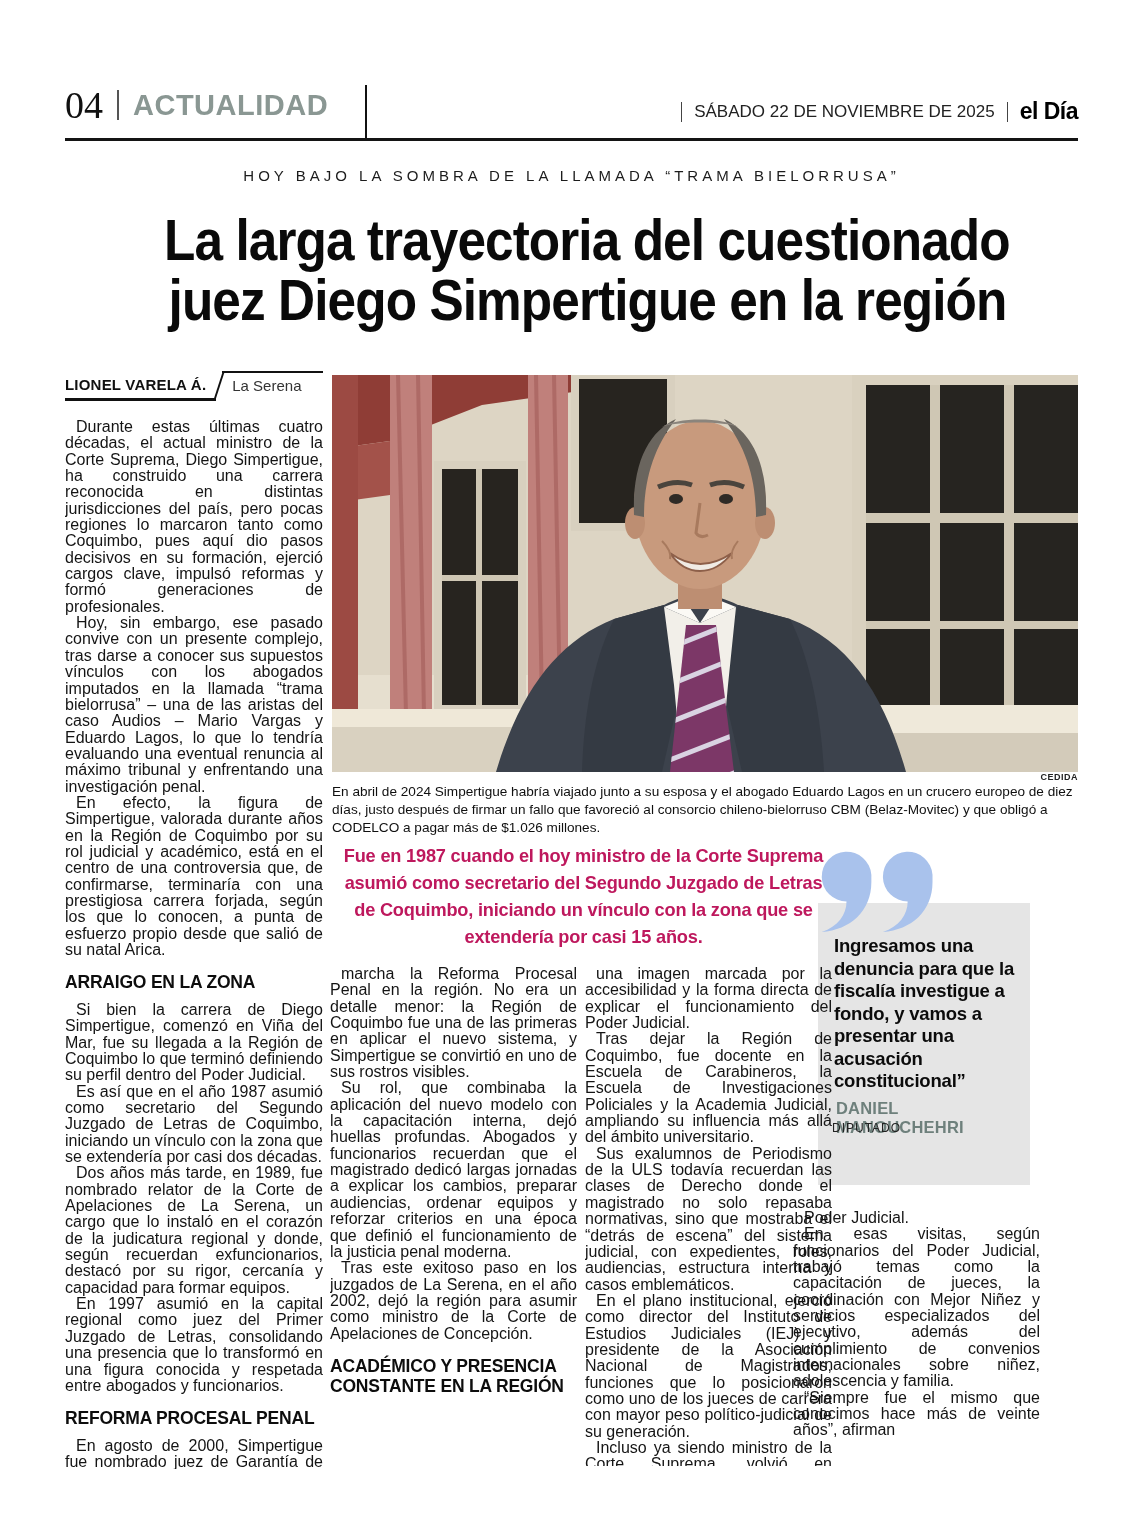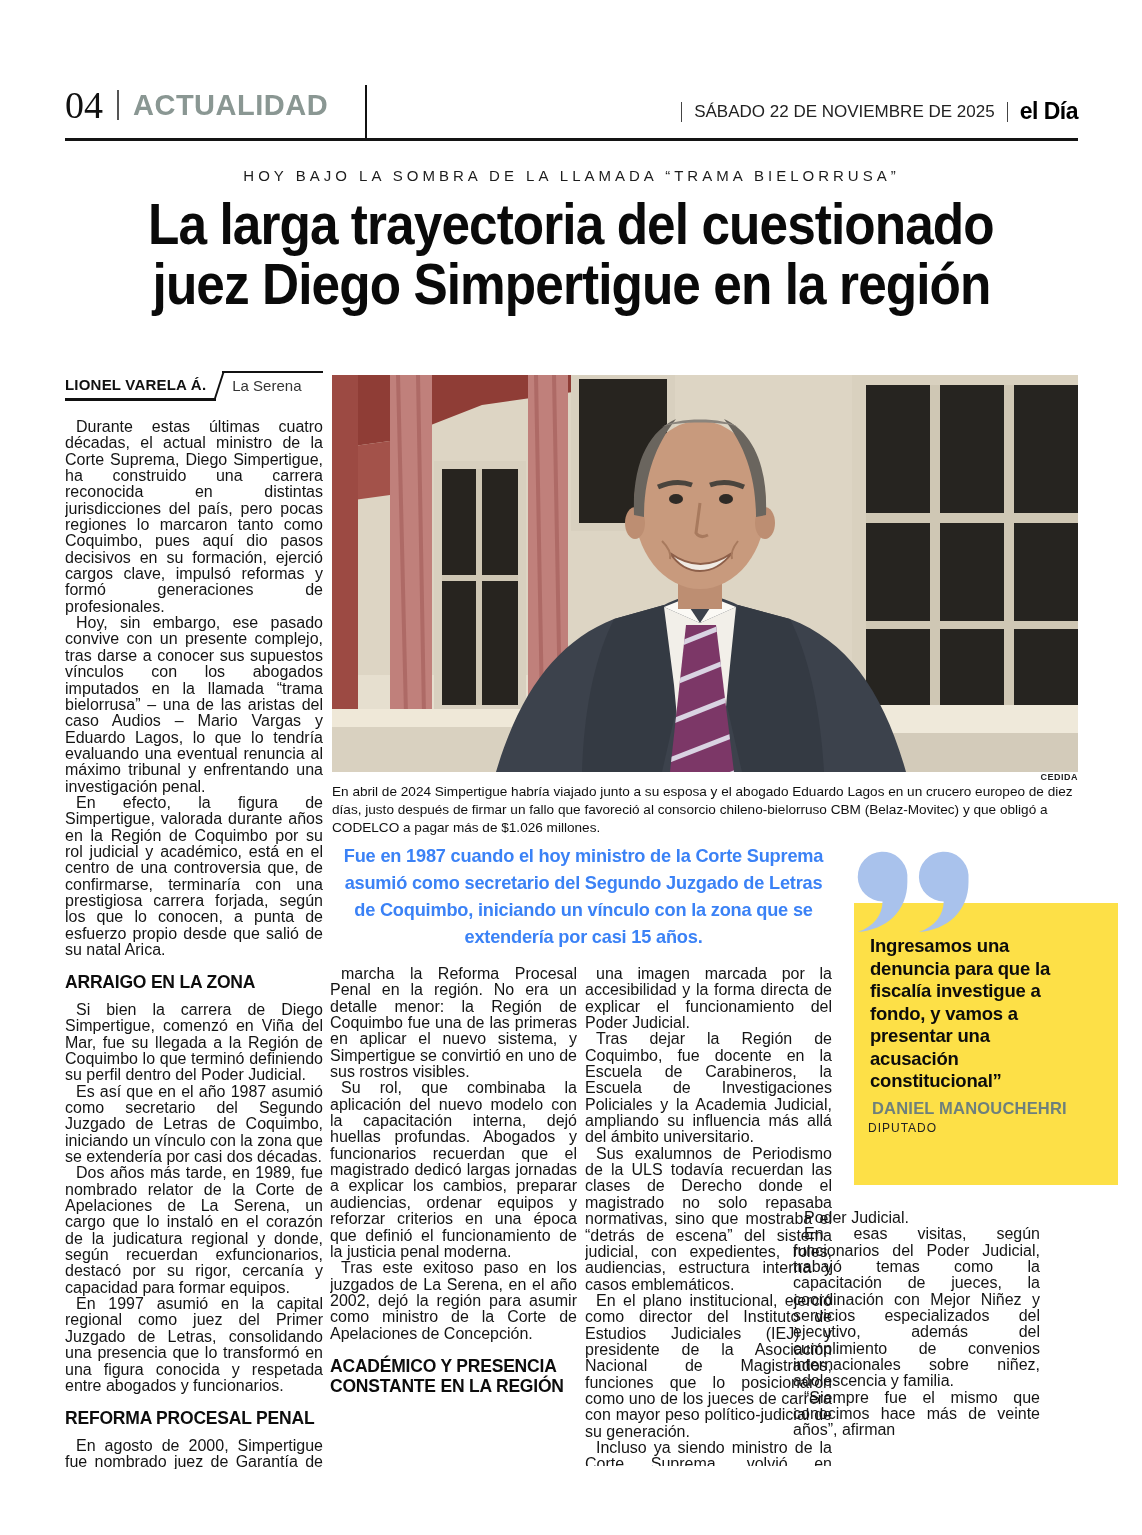--- a/index.html
+++ b/index.html
@@ -39,23 +39,23 @@
   .col-right{left:793px;top:1210px;width:247px;height:280px;overflow:hidden;}
   
   .photo{position:absolute;left:332px;top:375px;width:746px;height:397px;overflow:hidden;background:#ddd5c4;}
   .photo svg{display:block;width:100%;height:100%;}
   .credit{position:absolute;left:332px;top:772px;width:746px;text-align:right;font-size:9px;font-weight:700;
           letter-spacing:.5px;color:#222;}
   .caption{position:absolute;left:332px;top:783px;width:746px;font-size:13.6px;font-weight:400;
            line-height:18px;color:#101010;}
   
   .lead{position:absolute;left:335px;top:843px;width:497px;text-align:center;font-size:18.2px;font-weight:800;
-        line-height:27px;letter-spacing:-.2px;color:#3b82f6;}
-  
-  .quotebox{position:absolute;left:854px;top:903px;width:264px;height:282px;background:#fde047;}
+        line-height:27px;letter-spacing:-.2px;color:#be185d;}
+  
+  .quotebox{position:absolute;left:818px;top:903px;width:212px;height:282px;background:#e5e5e5;}
   .quote-glyph{position:absolute;left:2px;top:-57px;width:118px;height:86px;}
   .quote-text{position:absolute;left:16px;top:32px;width:198px;font-size:18.5px;font-weight:800;
               line-height:22.5px;letter-spacing:-.2px;color:#0b0b0b;text-align:left;}
   .quote-author{position:absolute;left:18px;top:196px;font-size:16.5px;font-weight:800;letter-spacing:.2px;color:#6e807c;}
   .quote-role{position:absolute;left:14px;top:218px;font-size:12px;font-weight:400;letter-spacing:1px;color:#222;}
 </style>
 </head>
 <body>
 
 <div class="page">
@@ -68,21 +68,21 @@
   <div class="hdr-vline"></div>
   <div class="hdr-right">
     <span class="bar"></span>
     <span>SÁBADO 22 DE NOVIEMBRE DE 2025</span>
     <span class="bar"></span>
     <span class="brand">el Día</span>
   </div>
   <div class="hdr-rule"></div>
 
   <div class="kicker">HOY BAJO LA SOMBRA DE LA LLAMADA “TRAMA BIELORRUSA”</div>
-  <h1 class="headline" style="margin:0;">
+  <h1 class="headline" style="margin:16px;">
     <span class="hl-line">La larga trayectoria del cuestionado</span><br>
     <span class="hl-line">juez Diego Simpertigue en la región</span>
   </h1>
 
   <div class="byline">
     <span class="author">LIONEL VARELA Á.</span>
     <span class="slash"></span>
     <span class="loc">La Serena</span>
   </div>
 

